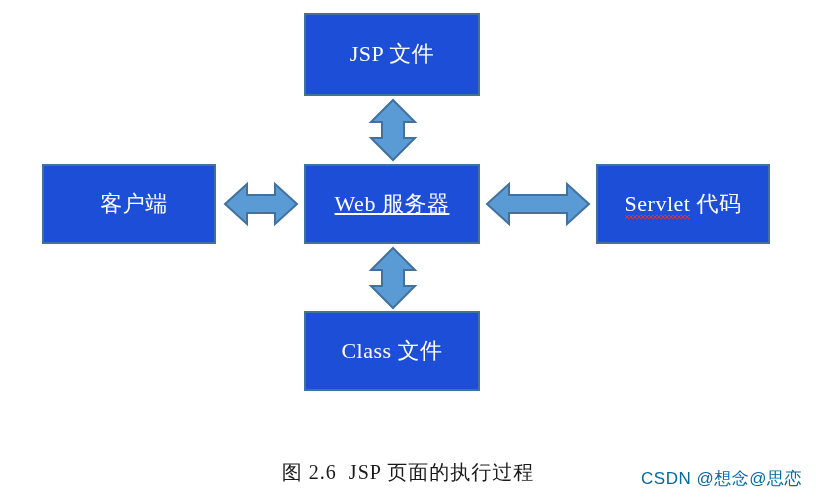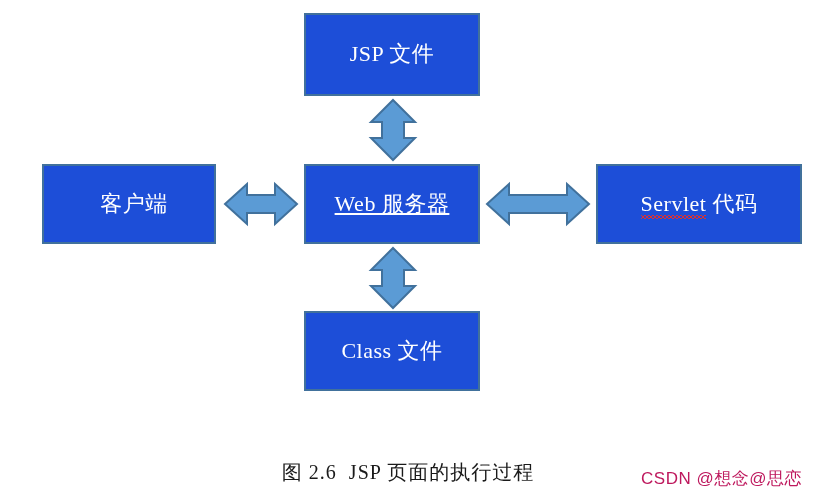--- a/index.html
+++ b/index.html
@@ -32,21 +32,21 @@
     line-height: 1.1;
     letter-spacing: 0.5px;
     white-space: nowrap;
   }
   .node-label { display: inline-block; }
 
   
   #node-jsp     { left: 304px; top: 13px;  width: 176px; height: 83px; }
   #node-client  { left: 42px;  top: 164px; width: 174px; height: 80px; padding-left: 10px; }
   #node-web     { left: 304px; top: 164px; width: 176px; height: 80px; text-decoration: underline; }
-  #node-servlet { left: 596px; top: 164px; width: 206px; height: 80px; }
+  #node-servlet { left: 596px; top: 164px; width: 174px; height: 80px; }
   #node-class   { left: 304px; top: 311px; width: 176px; height: 80px; }
 
   
   .misspelled {
     position: relative;
     padding-bottom: 1px;
   }
   .misspelled::after {
     content: "";
     position: absolute;
@@ -87,21 +87,21 @@
     margin-top: 9px;
   }
 
   
   #watermark {
     position: absolute;
     right: 14px;
     bottom: 8px;
     font-family: "Liberation Sans", "DejaVu Sans", sans-serif;
     font-size: 17px;
-    color: #be185d;
+    color: #0369a1;
     letter-spacing: 0.5px;
     white-space: nowrap;
     user-select: none;
   }
 </style>
 </head>
 <body>
 
 <div id="page">
 

